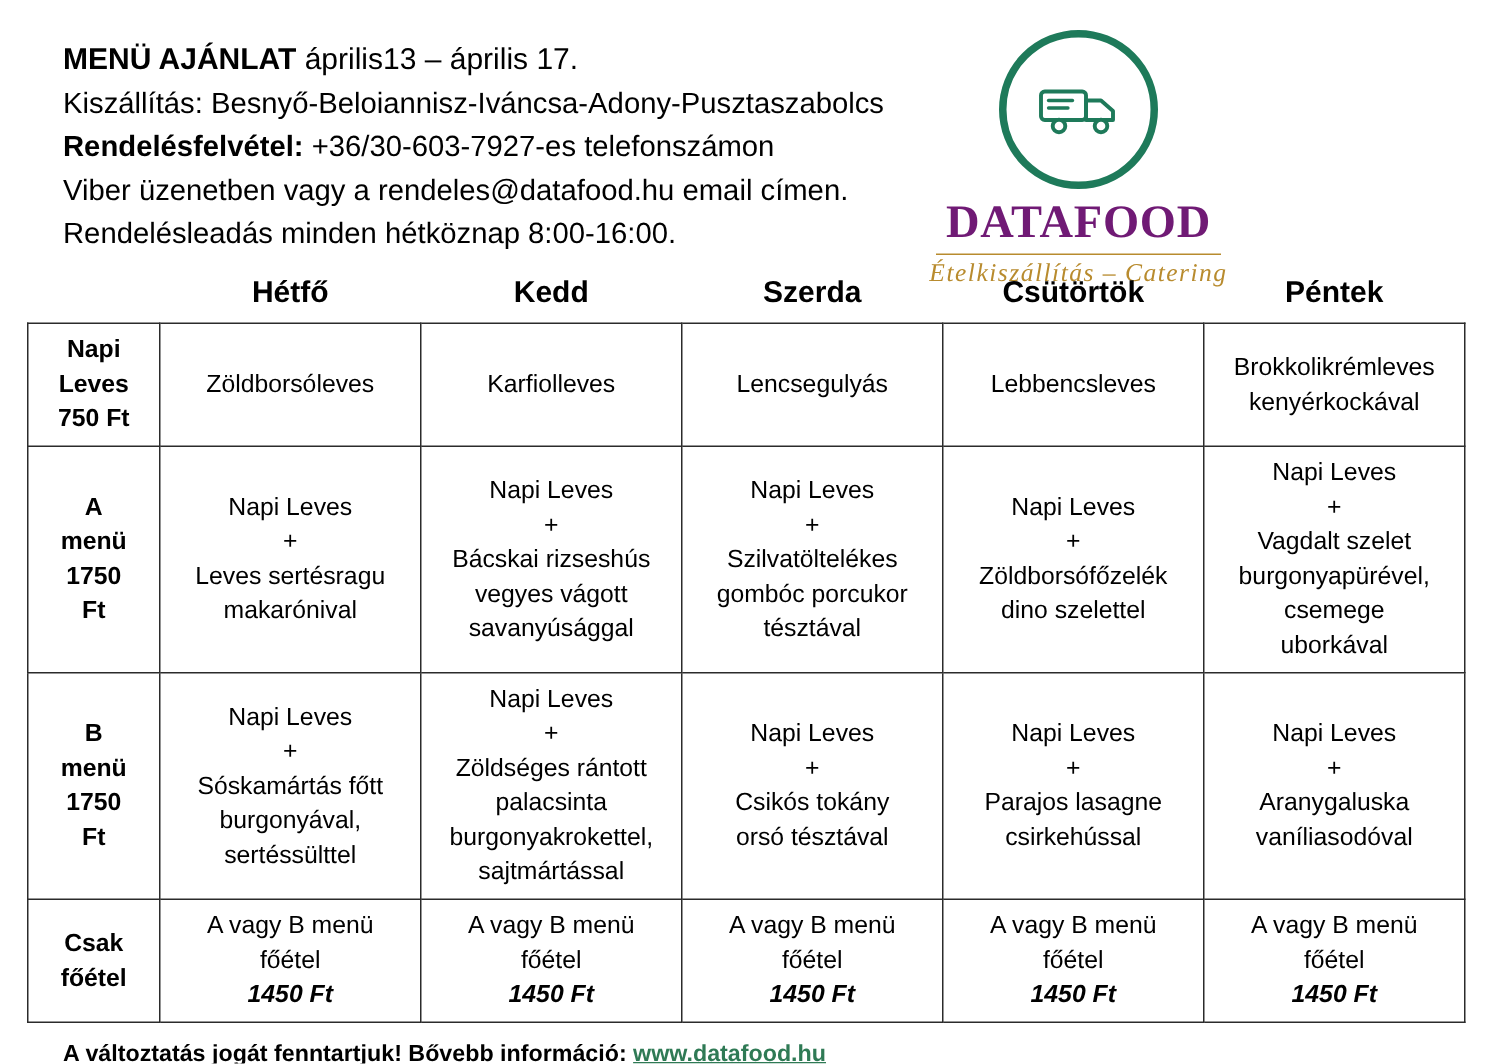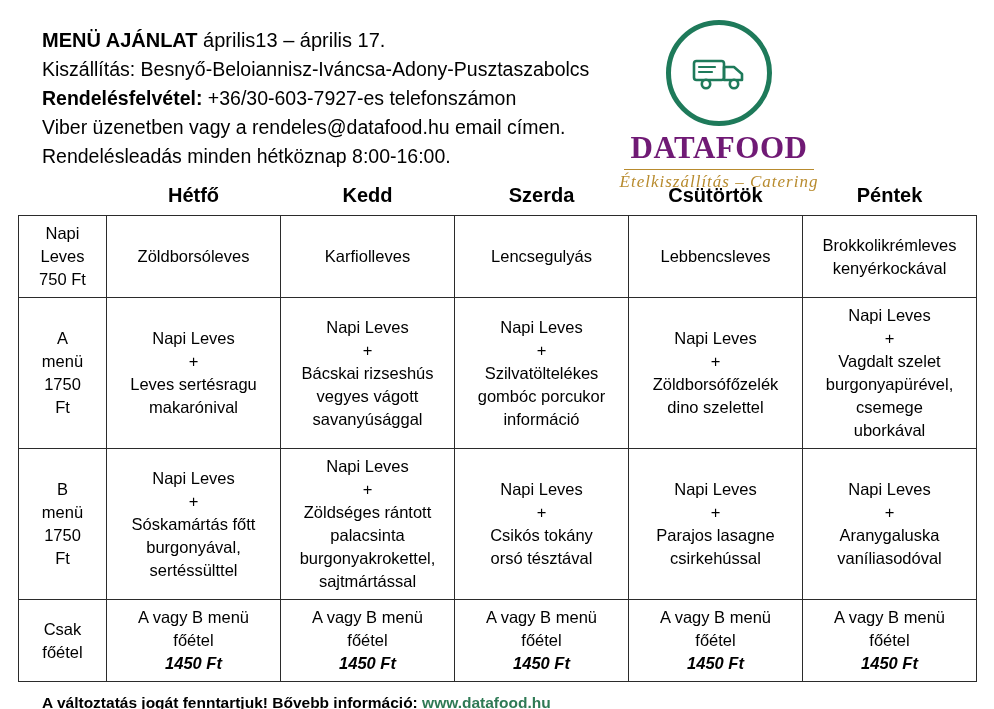--- a/index.html
+++ b/index.html
@@ -99,21 +99,21 @@
   table.menu thead th {
     border: none;
     font-size: 20px;
     font-weight: bold;
     padding-bottom: 8px;
   }
   table.menu thead th.corner { border: none; }
   col.rowlabel { width: 88px; }
   col.day { width: 174px; }
   .rowhead {
-    font-weight: normal;
+    font-weight: bold;
     font-size: 16.5px;
     line-height: 21px;
   }
   .cell-multi { padding: 8px 8px; }
   .price-line { font-weight: bold; font-style: italic; }
 
   
   .footer {
     margin-top: 12px;
     padding-left: 24px;
@@ -226,21 +226,21 @@
           <div>+</div>
           <div>Bácskai rizseshús</div>
           <div>vegyes vágott</div>
           <div>savanyúsággal</div>
         </td>
         <td class="cell-multi">
           <div>Napi Leves</div>
           <div>+</div>
           <div>Szilvatöltelékes</div>
           <div>gombóc porcukor</div>
-          <div>információ</div>
+          <div>tésztával</div>
         </td>
         <td class="cell-multi">
           <div>Napi Leves</div>
           <div>+</div>
           <div>Zöldborsófőzelék</div>
           <div>dino szelettel</div>
         </td>
         <td class="cell-multi">
           <div>Napi Leves</div>
           <div>+</div>

